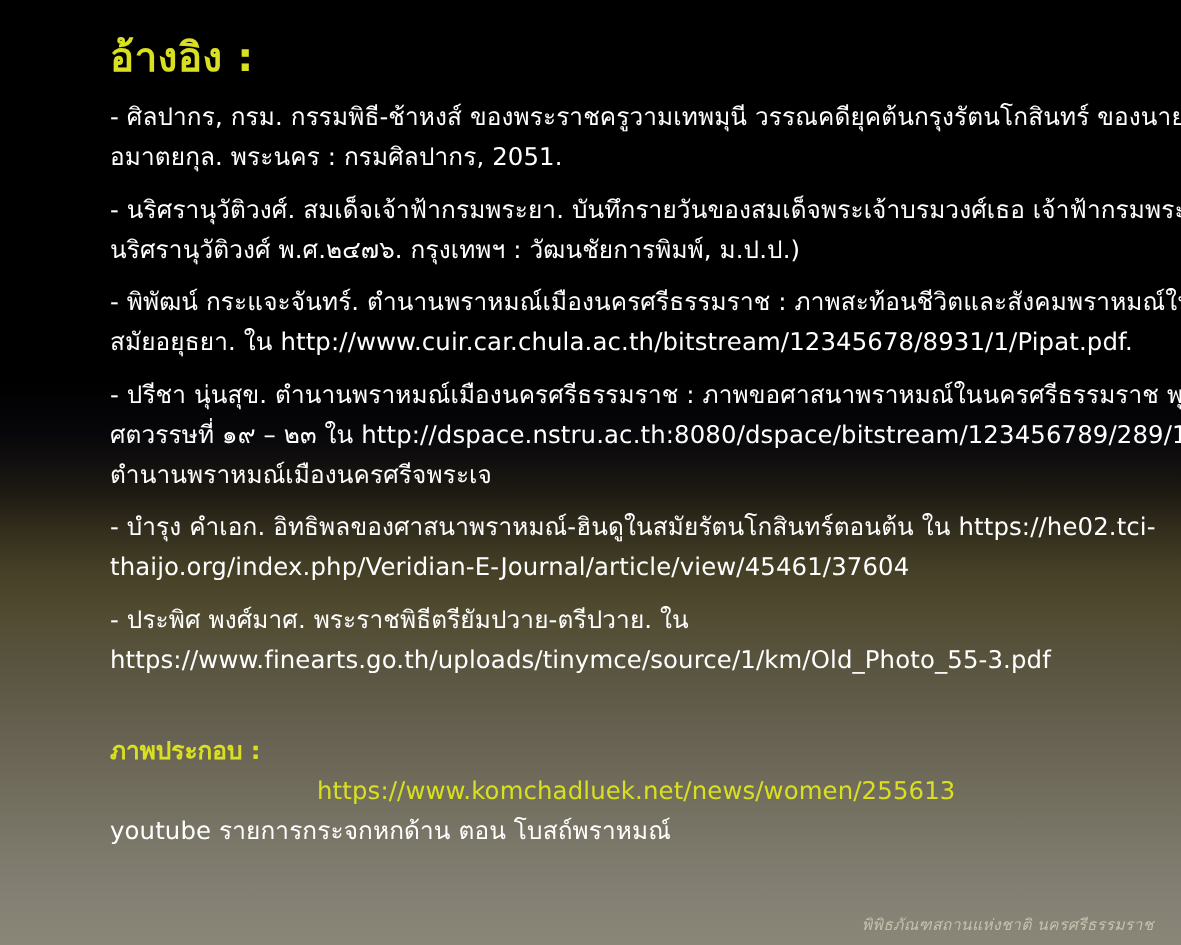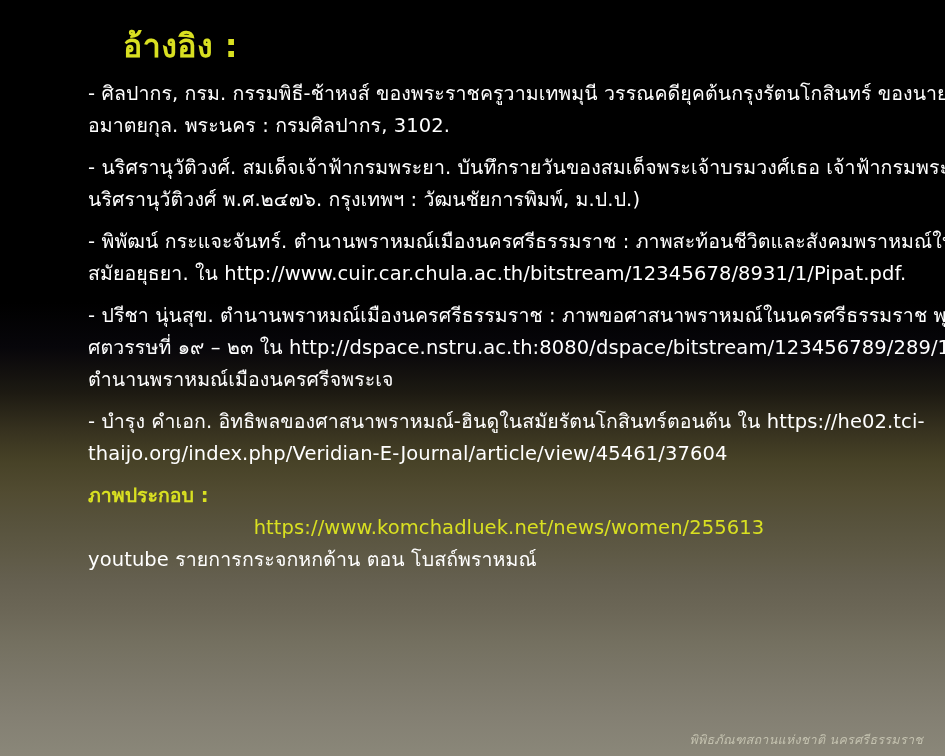--- a/index.html
+++ b/index.html
@@ -38,37 +38,37 @@
     width:842px;
   }
   .ref-title {
     color:#d9e021;
     font-size:32px;
     font-weight:700;
     line-height:1.25;
     letter-spacing:0.5px;
     margin-bottom:12px;
     text-shadow:0 0 2px rgba(0,0,0,0.6);
-    margin-left:35px;
   }
   .para {
     color:#ffffff;
     font-size:19.5px;
     line-height:32px;
     margin-bottom:10px;
     letter-spacing:0.1px;
   }
   .para.nogap { margin-bottom:0; }
   .line { display:block; white-space:nowrap; }
   .accent { color:#d9e021; font-weight:400;text-align:center; }
   .credit {
     color:#d9e021;
     font-size:19.5px;
     line-height:32px;
     font-weight:600;
+    margin-top:41px;
   }
   .thanks {
     color:#d9e021;
     font-size:19.5px;
     line-height:32px;
     font-weight:600;
   }
   .museum-tag {
     position:absolute;
     right:22px;
@@ -84,21 +84,21 @@
 <body>
 
 <div id="slide">
 
   <div class="content">
 
     <div class="ref-title">อ้างอิง :</div>
 
     <div class="para">
       <span class="line">- ศิลปากร, กรม. กรรมพิธี-ช้าหงส์ ของพระราชครูวามเทพมุนี วรรณคดียุคต้นกรุงรัตนโกสินทร์ ของนายตรี</span>
-      <span class="line">อมาตยกุล. พระนคร : กรมศิลปากร, 3102.</span>
+      <span class="line">อมาตยกุล. พระนคร : กรมศิลปากร, 2051.</span>
     </div>
 
     <div class="para">
       <span class="line">- นริศรานุวัติวงศ์. สมเด็จเจ้าฟ้ากรมพระยา. บันทึกรายวันของสมเด็จพระเจ้าบรมวงศ์เธอ เจ้าฟ้ากรมพระยา</span>
       <span class="line">นริศรานุวัติวงศ์ พ.ศ.๒๔๗๖. กรุงเทพฯ : วัฒนชัยการพิมพ์, ม.ป.ป.)</span>
     </div>
 
     <div class="para">
       <span class="line">- พิพัฒน์ กระแจะจันทร์. ตำนานพราหมณ์เมืองนครศรีธรรมราช : ภาพสะท้อนชีวิตและสังคมพราหมณ์ใน</span>
       <span class="line">สมัยอยุธยา. ใน http://www.cuir.car.chula.ac.th/bitstream/12345678/8931/1/Pipat.pdf.</span>
@@ -108,20 +108,24 @@
       <span class="line">- ปรีชา นุ่นสุข. ตำนานพราหมณ์เมืองนครศรีธรรมราช : ภาพขอศาสนาพราหมณ์ในนครศรีธรรมราช พุทธ</span>
       <span class="line">ศตวรรษที่ ๑๙ – ๒๓ ใน http://dspace.nstru.ac.th:8080/dspace/bitstream/123456789/289/1</span>
       <span class="line">ตำนานพราหมณ์เมืองนครศรีจพระเจ</span>
     </div>
 
     <div class="para">
       <span class="line">- บำรุง คำเอก. อิทธิพลของศาสนาพราหมณ์-ฮินดูในสมัยรัตนโกสินทร์ตอนต้น  ใน https://he02.tci-</span>
       <span class="line">thaijo.org/index.php/Veridian-E-Journal/article/view/45461/37604</span>
     </div>
 
+    <div class="para nogap">
+      <span class="line"> - ประพิศ พงศ์มาศ. พระราชพิธีตรียัมปวาย-ตรีปวาย. ใน</span>
+      <span class="line">https://www.finearts.go.th/uploads/tinymce/source/1/km/Old_Photo_55-3.pdf</span>
+    </div>
 
     <div class="credit">ภาพประกอบ :</div>
 
     <div class="para nogap">
       <span class="line accent">https://www.komchadluek.net/news/women/255613</span>
       <span class="line">youtube รายการกระจกหกด้าน ตอน โบสถ์พราหมณ์</span>
     </div>
 
 
   </div>

